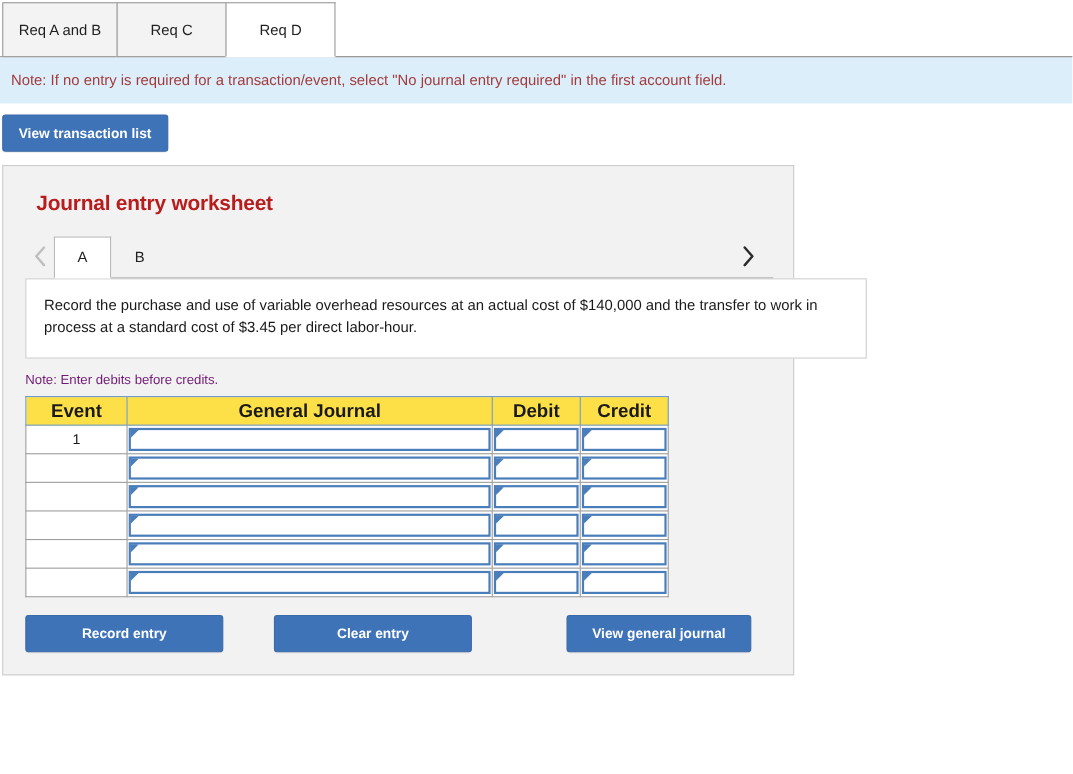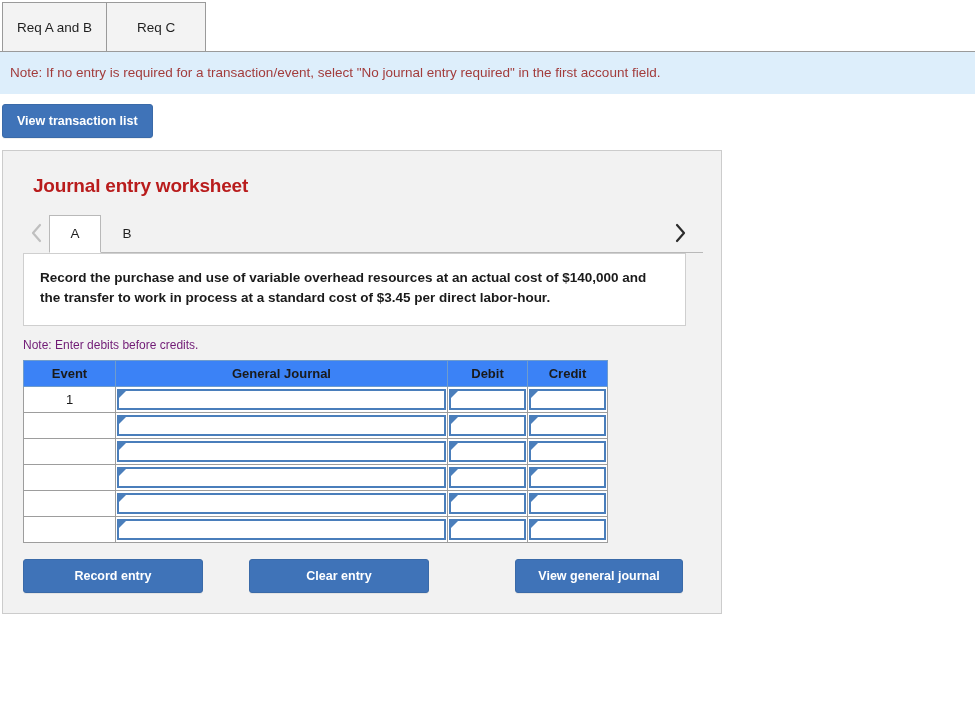--- a/index.html
+++ b/index.html
@@ -164,45 +164,44 @@
     border: 1px solid #b9b9b9;
     border-bottom-color: #ffffff;
     z-index: 3;
   }
 
   
   .descbox {
     background: #ffffff;
     border: 1px solid #cfcfcf;
     margin: 0 0 0 2px;
-    width: 663px;
+    width: 765px;
     box-sizing: border-box;
     padding: 14px 16px 16px 16px;
     line-height: 1.55;
     font-size: 13.5px;
     color: #1a1a1a;
-    font-weight: bold;
   }
   .debit-note {
     color: #701a75;
     font-size: 12px;
     margin: 12px 0 8px 2px;
   }
 
   
   .jtable {
     border-collapse: collapse;
     margin-left: 2px;
     table-layout: fixed;
     background: #ffffff;
   }
   .jtable th {
-    background: #3b82f6;
+    background: #fde047;
     border: 1px solid #6f9ccc;
-    font-size: 13px;
+    font-size: 17px;
     font-weight: bold;
     color: #1a1a1a;
     height: 25px;
     padding: 0 4px;
   }
   .jtable td {
     border: 1px solid #9d9d9d;
     padding: 0;
     height: 25px;
     background: #ffffff;
@@ -273,20 +272,23 @@
 </style>
 </head>
 <body>
 
 <div class="tabstrip">
   <div class="tab">
     <span>Req A and B</span>
   </div>
   <div class="tab">
     <span>Req C</span>
+  </div>
+  <div class="tab active">
+    <span>Req D</span>
   </div>
   <div class="tabstrip-filler"></div>
 </div>
 
 <div class="banner">
   <span class="note">Note: If no entry is required for a transaction/event, select "No journal entry required" in the first account field.</span>
 </div>
 
 <div class="view-tx-wrap">
   <button class="btn">View transaction list</button>

